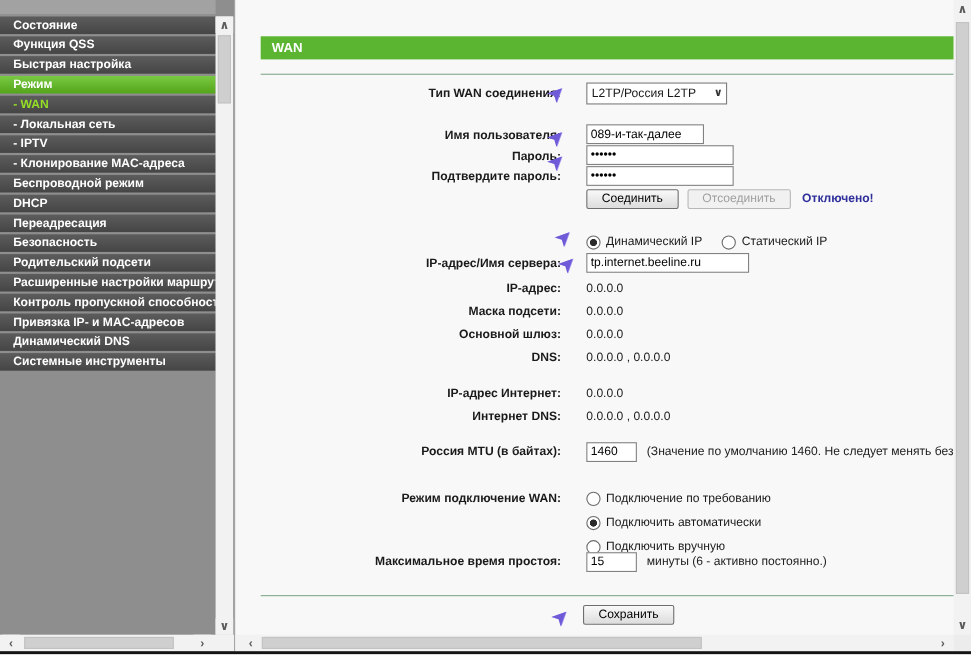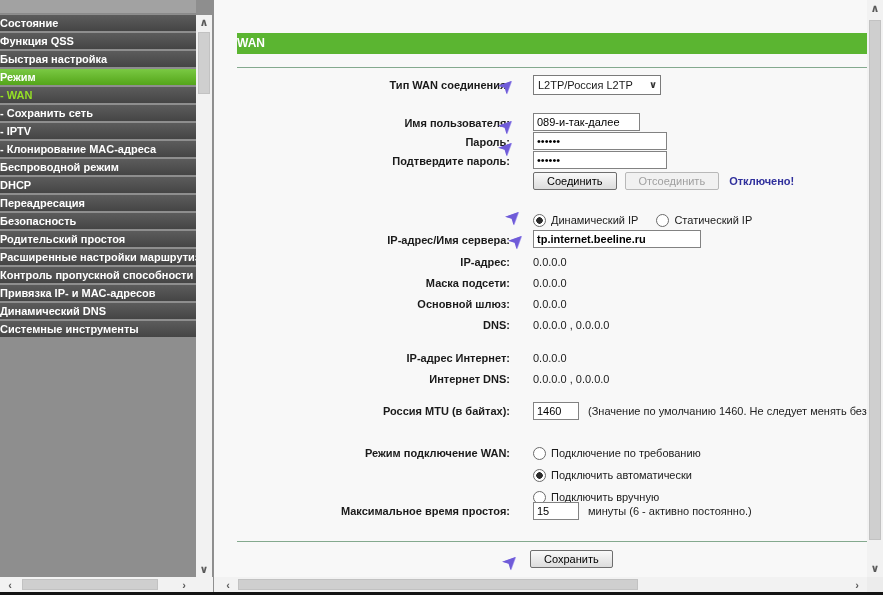--- a/index.html
+++ b/index.html
@@ -4,21 +4,21 @@
 <style>
   * { box-sizing: border-box; margin: 0; padding: 0; }
   html,body { width:883px; height:595px; }
   body { font-family:"Liberation Sans","DejaVu Sans",sans-serif; background:#f8f8f8; overflow:hidden; }
   .window { position:relative; width:883px; height:595px; background:#f8f8f8; overflow:hidden; }
 
   
   .sidebar-frame { position:absolute; left:0; top:0; width:213px; height:592px; background:#8e8e8e; overflow:hidden; }
   .sidebar-topbar { position:absolute; left:0; top:0; width:196px; height:14px; background:#a2a2a2; border-bottom:1px solid #8a8a8a; }
   .menu { position:absolute; left:0; top:15px; width:196px; list-style:none; }
-  .menu-item { height:16px; line-height:16px; margin-bottom:2px; 
+  .menu-item { height:16px; line-height:16px; margin-bottom:2px; padding-left:12px;
                background:linear-gradient(#5c5c5c,#454545); color:#fff; font-size:11px; font-weight:bold;
                white-space:nowrap; overflow:hidden; cursor:pointer; }
   .menu-item.active { background:linear-gradient(#7ac943,#54a51a); }
   .menu-item.active-sub { color:#94df25; }
 
   
   .sb-track-v { position:absolute; background:#f2f2f2; }
   .sb-track-h { position:absolute; background:#f2f2f2; }
   .sb-arrow { position:absolute; width:16px; height:15px; color:#5a5a5a; font-size:11px; font-weight:bold;
               display:flex; align-items:center; justify-content:center; cursor:pointer; background:#f2f2f2; }
@@ -47,32 +47,32 @@
   .main-htrack { left:0; top:577px; width:653px; height:15px; }
   .main-hleft  { left:6px; top:577px; }
   .main-hthumb { left:24px; top:579px; width:400px; height:11px; }
   .main-hright { left:635px; top:577px; }
   .main-corner { left:653px; top:577px; width:16px; height:15px; }
 
   .bottom-bar { position:absolute; left:0; top:592px; width:883px; height:3px; background:#141414; }
 
   
   .wan-header { position:absolute; left:23px; top:33px; width:633px; height:21px; line-height:21px;
-                background:#5bb531; color:#fff; font-size:12px; font-weight:bold; }
+                background:#5bb531; color:#fff; font-size:12px; font-weight:bold; padding-left:10px; }
   .hline { position:absolute; left:23px; width:633px; height:1px; background:#84a98e; }
   .hline1 { top:67px; } .hline2 { top:541px; }
 
   .row { position:absolute; left:0; width:653px; height:20px; font-size:11px; color:#1a1a1a; }
   .lbl { position:absolute; left:0; top:0; width:296px; text-align:right; font-weight:bold; line-height:20px; white-space:nowrap; }
   .ctl { position:absolute; left:319px; top:0; display:flex; align-items:center; white-space:nowrap; line-height:20px; }
   .val { font-size:11px; color:#1a1a1a; }
 
   input.txt { height:18px; border:1px solid #828282; background:#fff; font-family:"Liberation Sans",sans-serif;
               font-size:11px; padding:1px 3px; color:#000; } .w-user { width:107px; } .w-pass { width:134px; }
-  .w-server { width:168px;font-weight:bold; } .w-small { width:46px; }
+  .w-server { width:148px; } .w-small { width:46px; }
 
   .select { position:relative; width:128px; height:20px; border:1px solid #7b7b7b; background:#fff;
             font-size:11px; line-height:18px; padding:0 18px 12px 4px; cursor:pointer; overflow:hidden; }
   .select .chev { position:absolute; right:3px; top:0; line-height:18px; font-size:10px; color:#333; font-weight:bold; }
 
   .btn { font-family:"Liberation Sans",sans-serif; font-size:11px; color:#000; padding:2px 13px;
          background:linear-gradient(#f9f9f9,#dcdcdc); border:1px solid #6e6e6e; border-radius:2px; cursor:pointer; }
   .btn:disabled { color:#a0a0a0; border-color:#b8b8b8; background:#f1f1f1; cursor:default; }
   .btn + .btn { margin-left:8px; }
   .status { margin-left:10px; font-weight:bold; color:#30309c; font-size:11px; }
@@ -93,28 +93,28 @@
 <div class="window">
 
   <div class="sidebar-frame">
     <div class="sidebar-topbar"></div>
     <ul class="menu">
       <li class="menu-item">Состояние</li>
       <li class="menu-item">Функция QSS</li>
       <li class="menu-item">Быстрая настройка</li>
       <li class="menu-item active">Режим</li>
       <li class="menu-item active-sub">- WAN</li>
-      <li class="menu-item">- Сохранить сеть</li>
+      <li class="menu-item">- Локальная сеть</li>
       <li class="menu-item">- IPTV</li>
       <li class="menu-item">- Клонирование MAC-адреса</li>
       <li class="menu-item">Беспроводной режим</li>
       <li class="menu-item">DHCP</li>
       <li class="menu-item">Переадресация</li>
       <li class="menu-item">Безопасность</li>
-      <li class="menu-item">Родительский простоя</li>
+      <li class="menu-item">Родительский подсети</li>
       <li class="menu-item">Расширенные настройки маршрутизации</li>
       <li class="menu-item">Контроль пропускной способности</li>
       <li class="menu-item">Привязка IP- и MAC-адресов</li>
       <li class="menu-item">Динамический DNS</li>
       <li class="menu-item">Системные инструменты</li>
     </ul>
 
     <div class="sb-track-v side-vtrack"></div>
     <div class="sb-arrow side-vup">∧</div>
     <div class="sb-thumb side-vthumb"></div>

